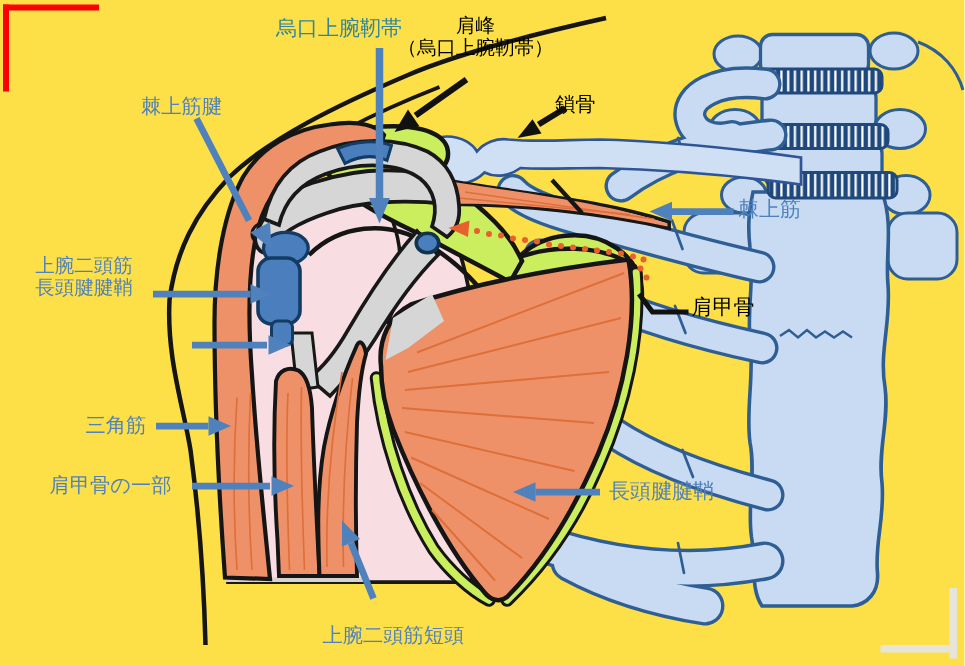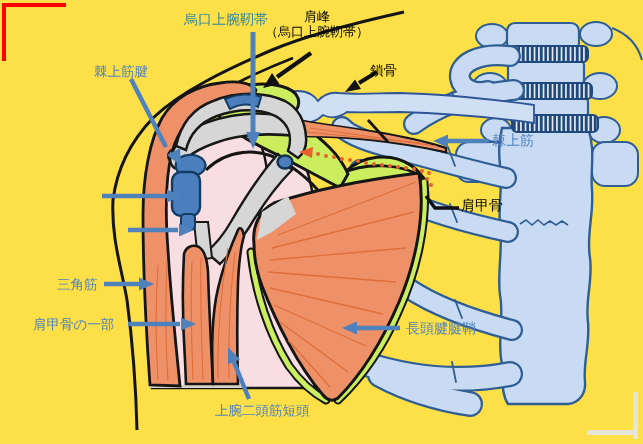--- a/index.html
+++ b/index.html
@@ -288,20 +288,24 @@
 
   <div class="lbl black f13 center" style="left:262px;top:11px;width:110px;">
     <div>肩峰</div>
     <div>（烏口上腕靭帯）</div>
   </div>
 
   <div class="lbl blue f135" style="left:61px;top:64px;margin-left:33px;">棘上筋腱</div>
   <div class="lbl black f135" style="left:370px;top:64px;">鎖骨</div>
   <div class="lbl blue f14" style="left:492px;top:133px;">棘上筋</div>
 
+  <div class="lbl blue f13 center" style="left:10px;top:171px;width:92px;">
+    <div>上腕二頭筋</div>
+    <div>長頭腱腱鞘</div>
+  </div>
 
   <div class="lbl blue f135" style="left:57px;top:277px;">三角筋</div>
   <div class="lbl blue f135" style="left:33px;top:317px;">肩甲骨の一部</div>
-  <div class="lbl blue f135" style="left:215px;top:403px;">上腕二頭筋短頭</div>
+  <div class="lbl blue f135" style="left:215px;top:417px;">上腕二頭筋短頭</div>
   <div class="lbl blue f14" style="left:406px;top:321px;">長頭腱腱鞘</div>
   <div class="lbl black f14" style="left:461px;top:199px;">肩甲骨</div>
 
 </div>
 
 </body></html>

